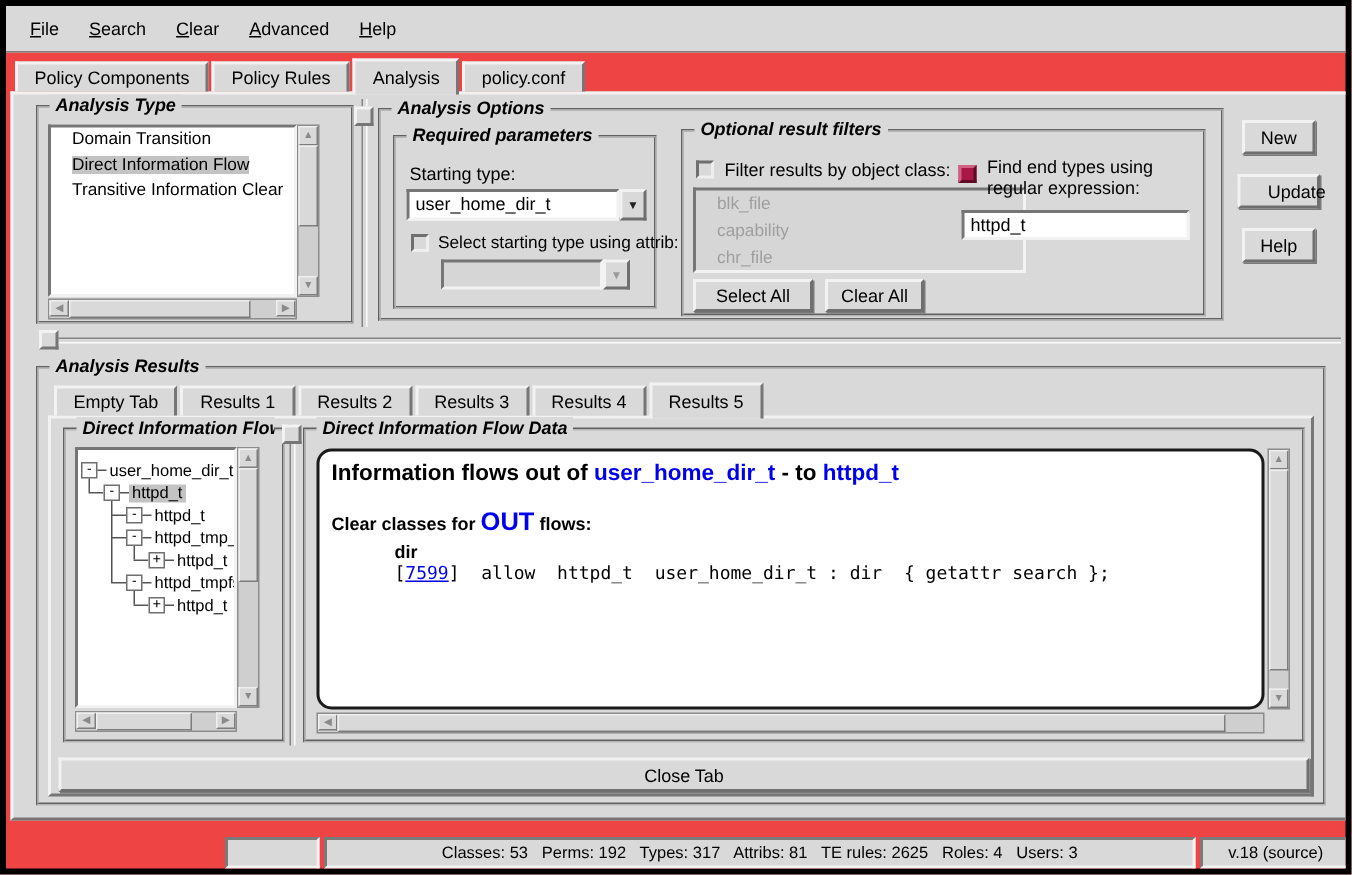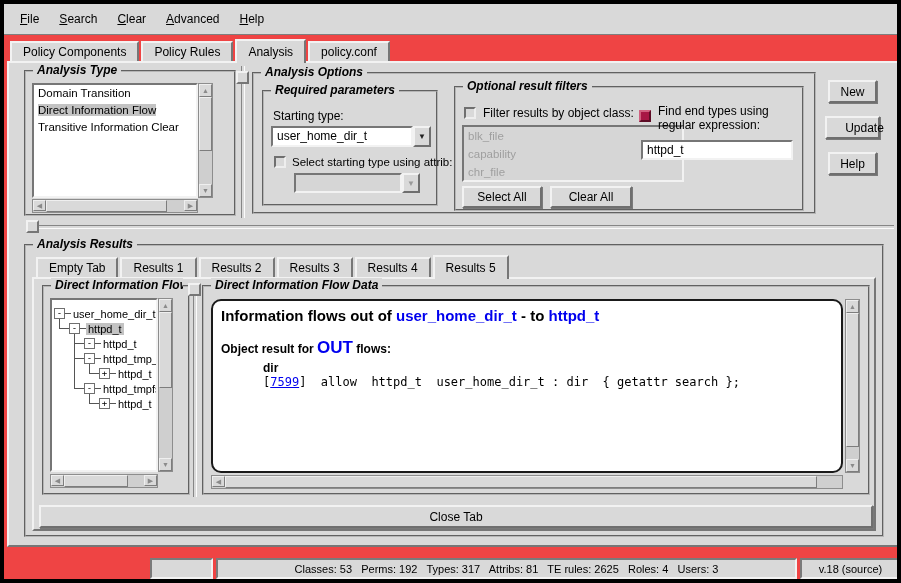--- a/index.html
+++ b/index.html
@@ -40,21 +40,21 @@
     background:#d9d9d9; border:2px solid; border-color:#f2f2f2 #767676 #767676 #f2f2f2;
   }
   
   .lframe { position:absolute; border:2px groove #b5b5b5; }
   .lframe > .ltitle {
     position:absolute; top:-9px; left:7px; background:#d9d9d9; padding:0 4px;
     font-size:12px; font-weight:bold; font-style:italic; white-space:nowrap;
   }
   
   .listbox { background:#fff; overflow:hidden; }
-  .listbox .li { font-size:11.5px; line-height:17px; padding-left:4px; white-space:nowrap; }
+  .listbox .li { font-size:11.5px; line-height:17px; padding-left:4px; white-space:nowrap;margin-left:10px; }
   .listbox .li .sel { background:#c3c3c3; }
   .listbox.disabled { background:#d6d6d6; }
   .listbox.disabled .li { color:#9f9f9f; line-height:18px; }
   
   .sb { background:#cfcfcf; border:1px solid #8d8d8d; display:flex; }
   .sb-v { flex-direction:column; }
   .sb-h { flex-direction:row; }
   .sb .arr {
     width:13px; height:13px; flex:0 0 auto; background:#d9d9d9;
     border:1px solid; border-color:#efefef #7d7d7d #7d7d7d #efefef;
@@ -199,21 +199,21 @@
       <div class="abs" style="left:8px; top:18px; display:flex; align-items:center; gap:7px;">
         <div class="cb"></div>
         <span class="cb-label">Filter results by object class:</span>
       </div>
       <div class="listbox disabled sunken abs" style="left:6px; top:37px; width:222px; height:57px;">
         <div class="li">blk_file</div>
         <div class="li">capability</div>
         <div class="li">chr_file</div>
       </div>
       <div class="btn abs" style="left:6px; top:98px; width:80px; height:22px;">Select All</div>
-      <div class="btn abs" style="left:94px; top:98px; width:82px; height:22px;">Clear All</div>
+      <div class="btn abs" style="left:94px; top:98px; width:66px; height:22px;">Clear All</div>
 
       <div class="abs" style="left:183px; top:16px; display:flex; gap:7px;">
         <div class="cb checked" style="margin-top:6px;"></div>
         <span class="cb-label" style="width:142px;">Find end types using regular expression:</span>
       </div>
       <input class="tk-entry abs" style="left: 185px; top: 52px; width: 152px; height: 20px;" value="httpd_t">
     </div>
   </div>
 
   <div class="btn abs" style="left:824px; top:76px; width:49px; height:23px;">New</div>
@@ -303,21 +303,21 @@
         </div>
       </div>
 
       <div class="sash-v abs" style="left:159px; top:4px; height:214px;"></div>
       <div class="sash-handle abs" style="left:154px; top:4px;"></div>
 
       <div class="lframe" style="left:168px; top:6px; width:668px; height:210px;">
         <span class="ltitle">Direct Information Flow Data</span>
         <div class="data-text abs" style="left:7px; top:12px; width:632px; height:174px;border-radius:10px;">
           <div class="dt-heading"><span>Information flows out of </span><span class="dt-blue">user_home_dir_t</span><span> - to </span><span class="dt-blue">httpd_t</span></div>
-          <div class="dt-classes"><span>Object result for </span><span class="dt-flow">OUT</span><span> flows:</span></div>
+          <div class="dt-classes"><span>Clear classes for </span><span class="dt-flow">OUT</span><span> flows:</span></div>
           <div class="dt-objclass">dir</div>
           <div class="dt-rule"><span>[</span><a href="#">7599</a><span>]</span><span>  allow  httpd_t  user_home_dir_t : dir  { getattr search };</span></div>
         </div>
         <div class="sb sb-v abs" style="left:641px; top:12px; width:15px; height:174px;">
           <div class="arr">▲</div>
           <div class="trough">
               <div class="thumb" style="left:0; right:0; top:0; height:92%;"></div>
             </div>
           <div class="arr">▼</div>
         </div>

